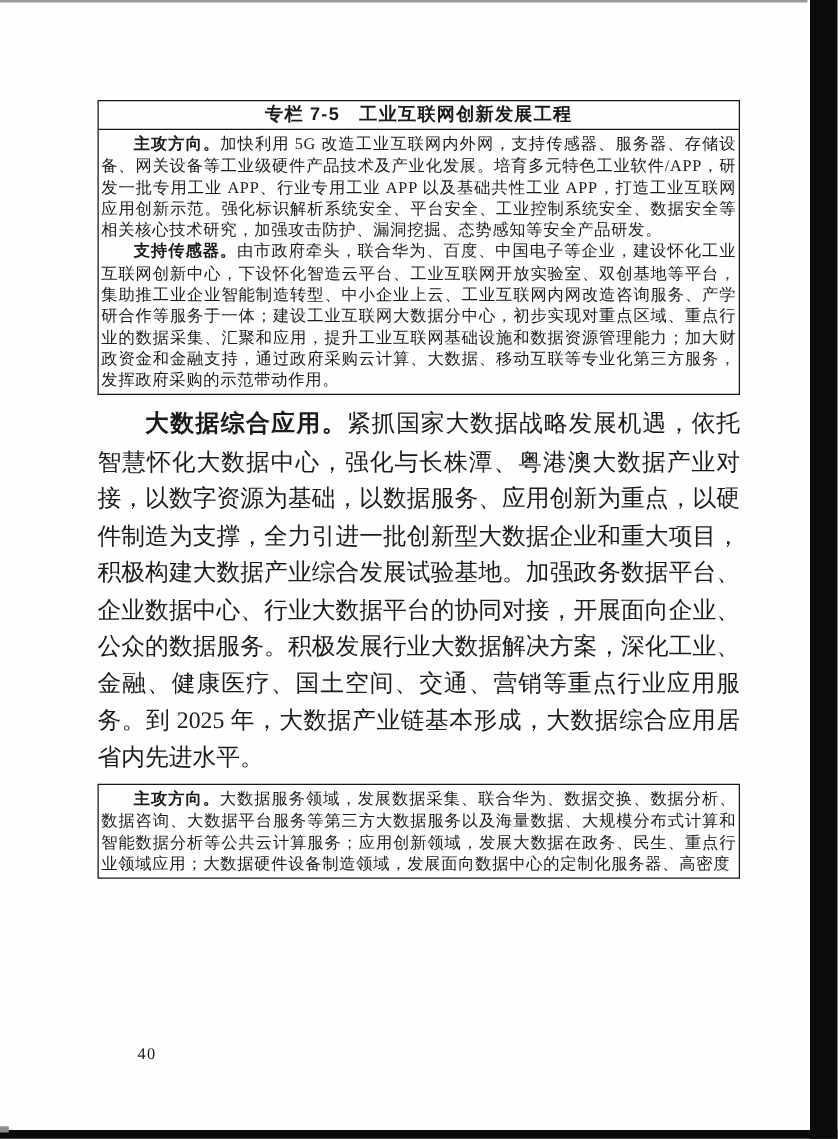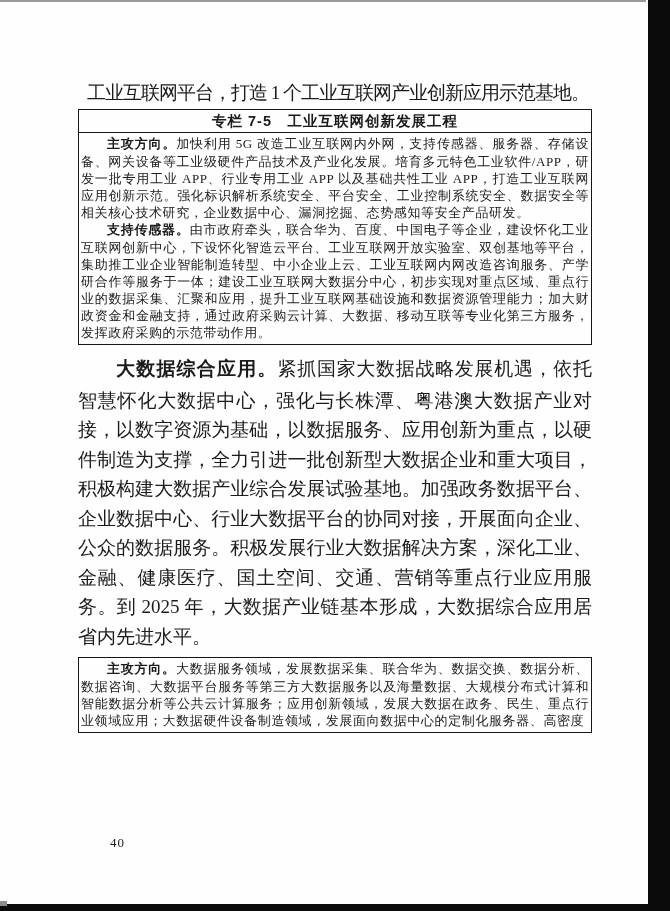--- a/index.html
+++ b/index.html
@@ -78,26 +78,25 @@
 </head>
 <body>
 
 <div class="scan-top-line"></div>
 <div class="scan-right-bar"></div>
 <div class="scan-bottom-bar"></div>
 <div class="scan-nub"></div>
 
 <div class="content">
 
-  <p class="intro-line">工业互联网平台，打造 1 个工业互联网产业创新应用示范基地。</p>
 
   <div class="panel">
     <div class="panel-title">专栏 7-5　工业互联网创新发展工程</div>
     <div class="panel-body">
-      <p><span class="sec-label">主攻方向。</span><span>加快利用 5G 改造工业互联网内外网，支持传感器、服务器、存储设备、网关设备等工业级硬件产品技术及产业化发展。培育多元特色工业软件/APP，研发一批专用工业 APP、行业专用工业 APP 以及基础共性工业 APP，打造工业互联网应用创新示范。强化标识解析系统安全、平台安全、工业控制系统安全、数据安全等相关核心技术研究，企业数据中心、漏洞挖掘、态势感知等安全产品研发。</span></p>
+      <p><span class="sec-label">主攻方向。</span><span>加快利用 5G 改造工业互联网内外网，支持传感器、服务器、存储设备、网关设备等工业级硬件产品技术及产业化发展。培育多元特色工业软件/APP，研发一批专用工业 APP、行业专用工业 APP 以及基础共性工业 APP，打造工业互联网应用创新示范。强化标识解析系统安全、平台安全、工业控制系统安全、数据安全等相关核心技术研究，加强攻击防护、漏洞挖掘、态势感知等安全产品研发。</span></p>
       <p><span class="sec-label">支持传感器。</span><span>由市政府牵头，联合华为、百度、中国电子等企业，建设怀化工业互联网创新中心，下设怀化智造云平台、工业互联网开放实验室、双创基地等平台，集助推工业企业智能制造转型、中小企业上云、工业互联网内网改造咨询服务、产学研合作等服务于一体；建设工业互联网大数据分中心，初步实现对重点区域、重点行业的数据采集、汇聚和应用，提升工业互联网基础设施和数据资源管理能力；加大财政资金和金融支持，通过政府采购云计算、大数据、移动互联等专业化第三方服务，发挥政府采购的示范带动作用。</span></p>
     </div>
   </div>
 
   <p class="main-para"><span class="para-lead">大数据综合应用。</span><span>紧抓国家大数据战略发展机遇，依托智慧怀化大数据中心，强化与长株潭、粤港澳大数据产业对接，以数字资源为基础，以数据服务、应用创新为重点，以硬件制造为支撑，全力引进一批创新型大数据企业和重大项目，积极构建大数据产业综合发展试验基地。加强政务数据平台、企业数据中心、行业大数据平台的协同对接，开展面向企业、公众的数据服务。积极发展行业大数据解决方案，深化工业、金融、健康医疗、国土空间、交通、营销等重点行业应用服务。到 2025 年，大数据产业链基本形成，大数据综合应用居省内先进水平。</span></p>
 
   <div class="panel">
     <div class="panel-body">
       <p><span class="sec-label">主攻方向。</span><span>大数据服务领域，发展数据采集、联合华为、数据交换、数据分析、数据咨询、大数据平台服务等第三方大数据服务以及海量数据、大规模分布式计算和智能数据分析等公共云计算服务；应用创新领域，发展大数据在政务、民生、重点行业领域应用；大数据硬件设备制造领域，发展面向数据中心的定制化服务器、高密度</span></p>
     </div>

